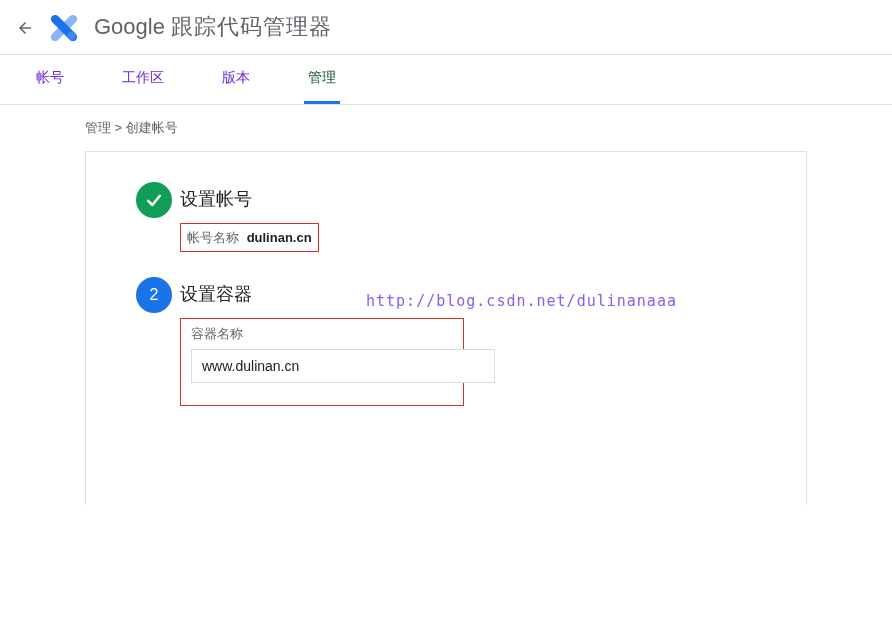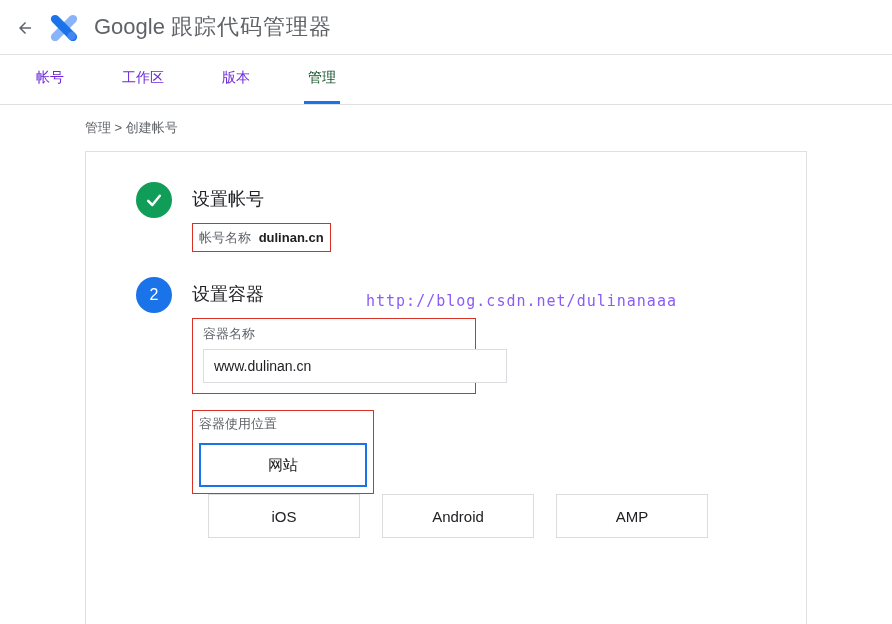--- a/index.html
+++ b/index.html
@@ -10,21 +10,21 @@
     .logo-diamond svg { display: block; }
     .brand { font-size: 22px; color: #5f6368; display: flex; align-items: center; gap: 6px; }
     .brand-google { font-weight: 400; }
     .brand-sub { font-weight: 300; letter-spacing: 1px; }
     .tabs { display: flex; padding: 0 32px; border-bottom: 1px solid #e0e0e0; gap: 50px; }
     .tab { padding: 14px 4px; font-size: 14px; color: #6d28d9; cursor: pointer; border-bottom: 3px solid transparent; }
     .tab.active { color: #14532d; border-bottom-color: #1a73e8; }
     .breadcrumb { padding: 14px 85px; font-size: 13px; color: #5f6368; }
     .content-card { margin: 0 85px; background: #fff; border: 1px solid #e0e0e0; border-bottom: none; padding: 30px 50px 40px; position: relative; }
     .card-title { font-size: 20px; color: #202124; margin-bottom: 24px; font-weight: 400; }
-    .step { display: flex; gap: 20px; margin-bottom: 25px; }
+    .step { display: flex; gap: 8px; margin-bottom: 25px; }
     .step-marker { width: 36px; height: 36px; border-radius: 50%; display: flex; align-items: center; justify-content: center; color: #fff; font-size: 16px; flex-shrink: 0; }
     .step-marker.done { background: #0f9d58; }
     .step-marker.active { background: #1a73e8; }
     .step-body { flex: 1; padding-top: 5px; }
     .step-title { font-size: 18px; color: #202124; margin-bottom: 12px; }
     .boxed-red { border: 1px solid #d93025; padding: 4px 6px; display: inline-block; }
     .account-summary { font-size: 13px; color: #5f6368; }
     .account-summary strong { color: #202124; font-weight: 600; margin-left: 4px; text-align: center; }
     .field-group { margin-bottom: 18px; }
     .field-label { font-size: 13px; color: #5f6368; margin-bottom: 6px; display: block; }
@@ -89,37 +89,26 @@
   </div>
 
   <div class="step">
     <div class="step-marker active">
       <span>2</span>
     </div>
     <div class="step-body">
       <div class="step-title">设置容器</div>
 
       <div class="boxed-red" style="padding:6px 10px 10px; width:284px;">
-        <div class="field-group" style="margin-bottom:0;">
+        <div class="field-group" style="margin-bottom:12px;">
           <span class="field-label">容器名称</span>
           <input type="text" class="text-input" value="www.dulinan.cn" style="">
         </div>
       </div>
 
       <div style="height:16px;"></div>
 
-      <div class="usage-wrap">
-        <div class="boxed-red-platform" style="display:inline-block;">
-          <div class="platform-label">容器使用位置</div>
-          <div class="platform-btn selected" style="width:168px;">网站</div>
-        </div>
-        <div style="display:inline-flex; gap:22px; vertical-align:bottom; margin-left:16px; margin-bottom:6px;">
-          <div class="platform-btn">iOS</div>
-          <div class="platform-btn">Android</div>
-          <div class="platform-btn">AMP</div>
-        </div>
-      </div>
     </div>
   </div>
 
   <div style="height:18px;"></div>
 
 </div>
 
 </body></html>

